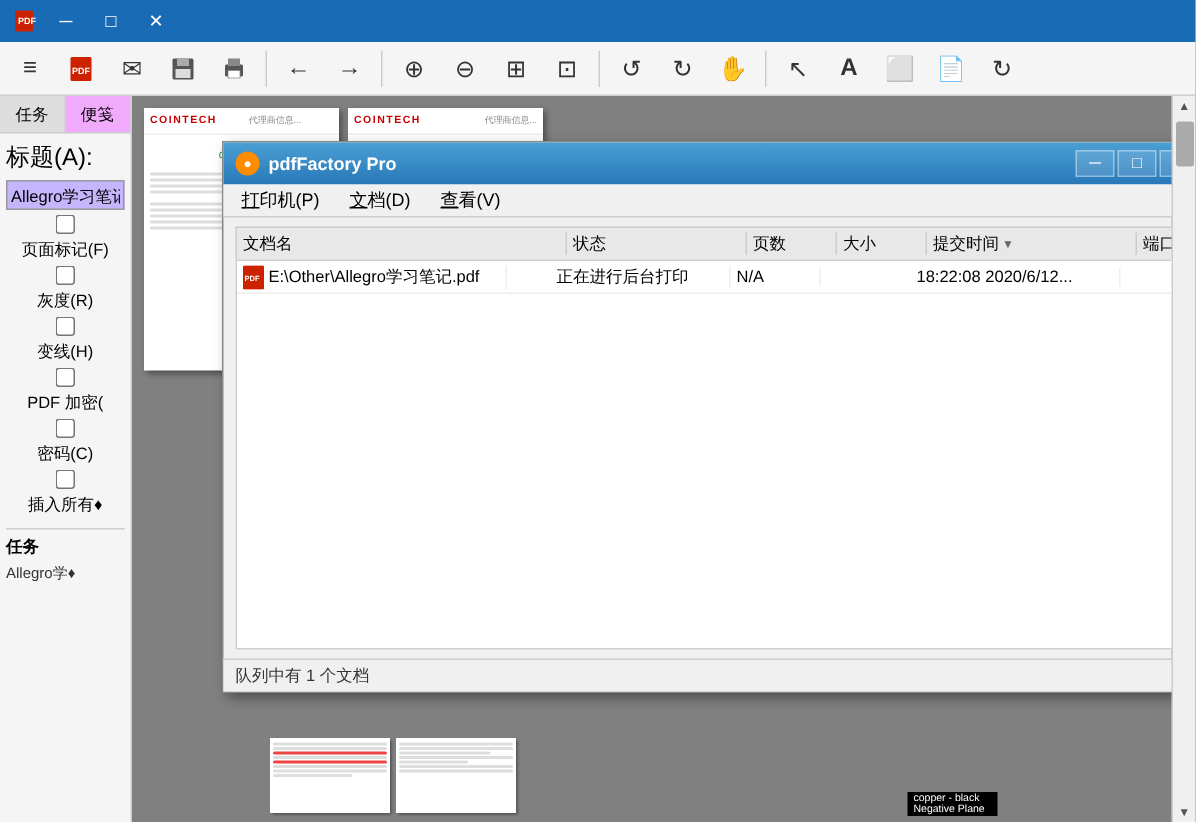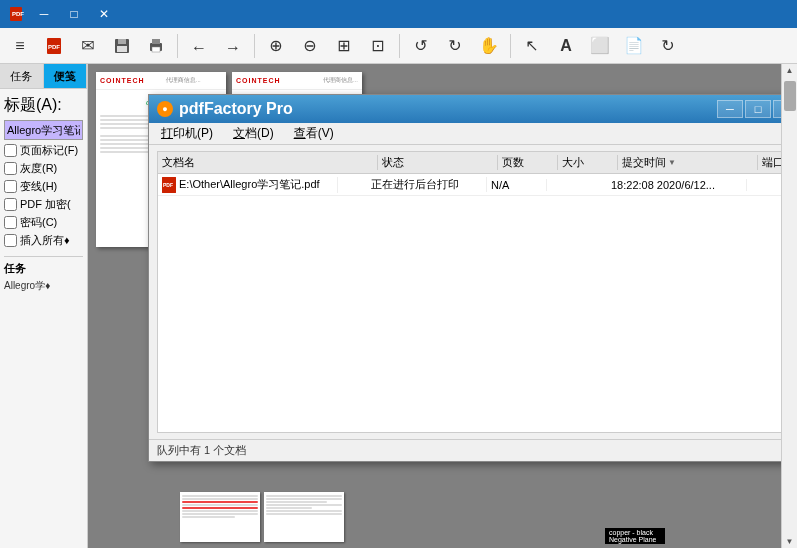--- a/index.html
+++ b/index.html
@@ -55,29 +55,29 @@
       flex-direction: column;
     }
     .tabs-row {
       display: flex;
       border-bottom: 1px solid #ccc;
     }
     .tab-btn {
       flex: 1; height: 24px; border: none; background: #ddd;
       cursor: pointer; font-size: 11px; border-right: 1px solid #ccc;
     }
-    .tab-btn.active { background: #0ea5e9; font-weight: bold; }
+    .tab-btn.active { background: #f0abfc; font-weight: normal; }
     .panel-content { padding: 6px 4px; flex: 1; }
     .panel-label { font-size: 16px; margin-bottom: 4px; }
     .panel-input {
       width: 100%; height: 20px; font-size: 11px;
       border: 1px solid #999; padding: 4px 2px;
       background: #c4b5fd;
     }
-    .checkbox-row { display: flex; align-items: center; gap: 3px; margin: 3px 0; font-size: 11px; }
+    .checkbox-row { display: flex; align-items: center; gap: 3px; margin: 3px 0; font-size: 11px; flex-direction: column; }
     .checkbox-row input { margin: 0; }
     .task-section { margin-top: 8px; border-top: 1px solid #ccc; padding-top: 4px; }
     .task-title { font-size: 11px; font-weight: bold; margin-bottom: 3px; }
     .task-item { font-size: 10px; color: #333; }
 
     
     .preview-area {
       flex: 1;
       background: #808080;
       position: relative;
@@ -133,21 +133,21 @@
       align-items: center;
       padding: 0 8px;
       color: white;
     }
     .dialog-icon {
       width: 16px; height: 16px; margin-right: 6px;
       background: #ff8c00; border-radius: 50%;
       display: flex; align-items: center; justify-content: center;
       font-size: 9px; font-weight: bold; color: white;
     }
-    .dialog-title-text { flex: 1; font-size: 16px; font-weight: bold; }
+    .dialog-title-text { flex: 1; font-size: 12px; font-weight: bold; }
     .dialog-controls { display: flex; gap: 2px; }
     .dialog-btn {
       width: 26px; height: 18px; border: 1px solid rgba(255,255,255,0.4);
       background: rgba(255,255,255,0.15); color: white; cursor: pointer;
       font-size: 11px; display: flex; align-items: center; justify-content: center;
     }
 
     
     .dialog-menubar {
       height: 22px;

